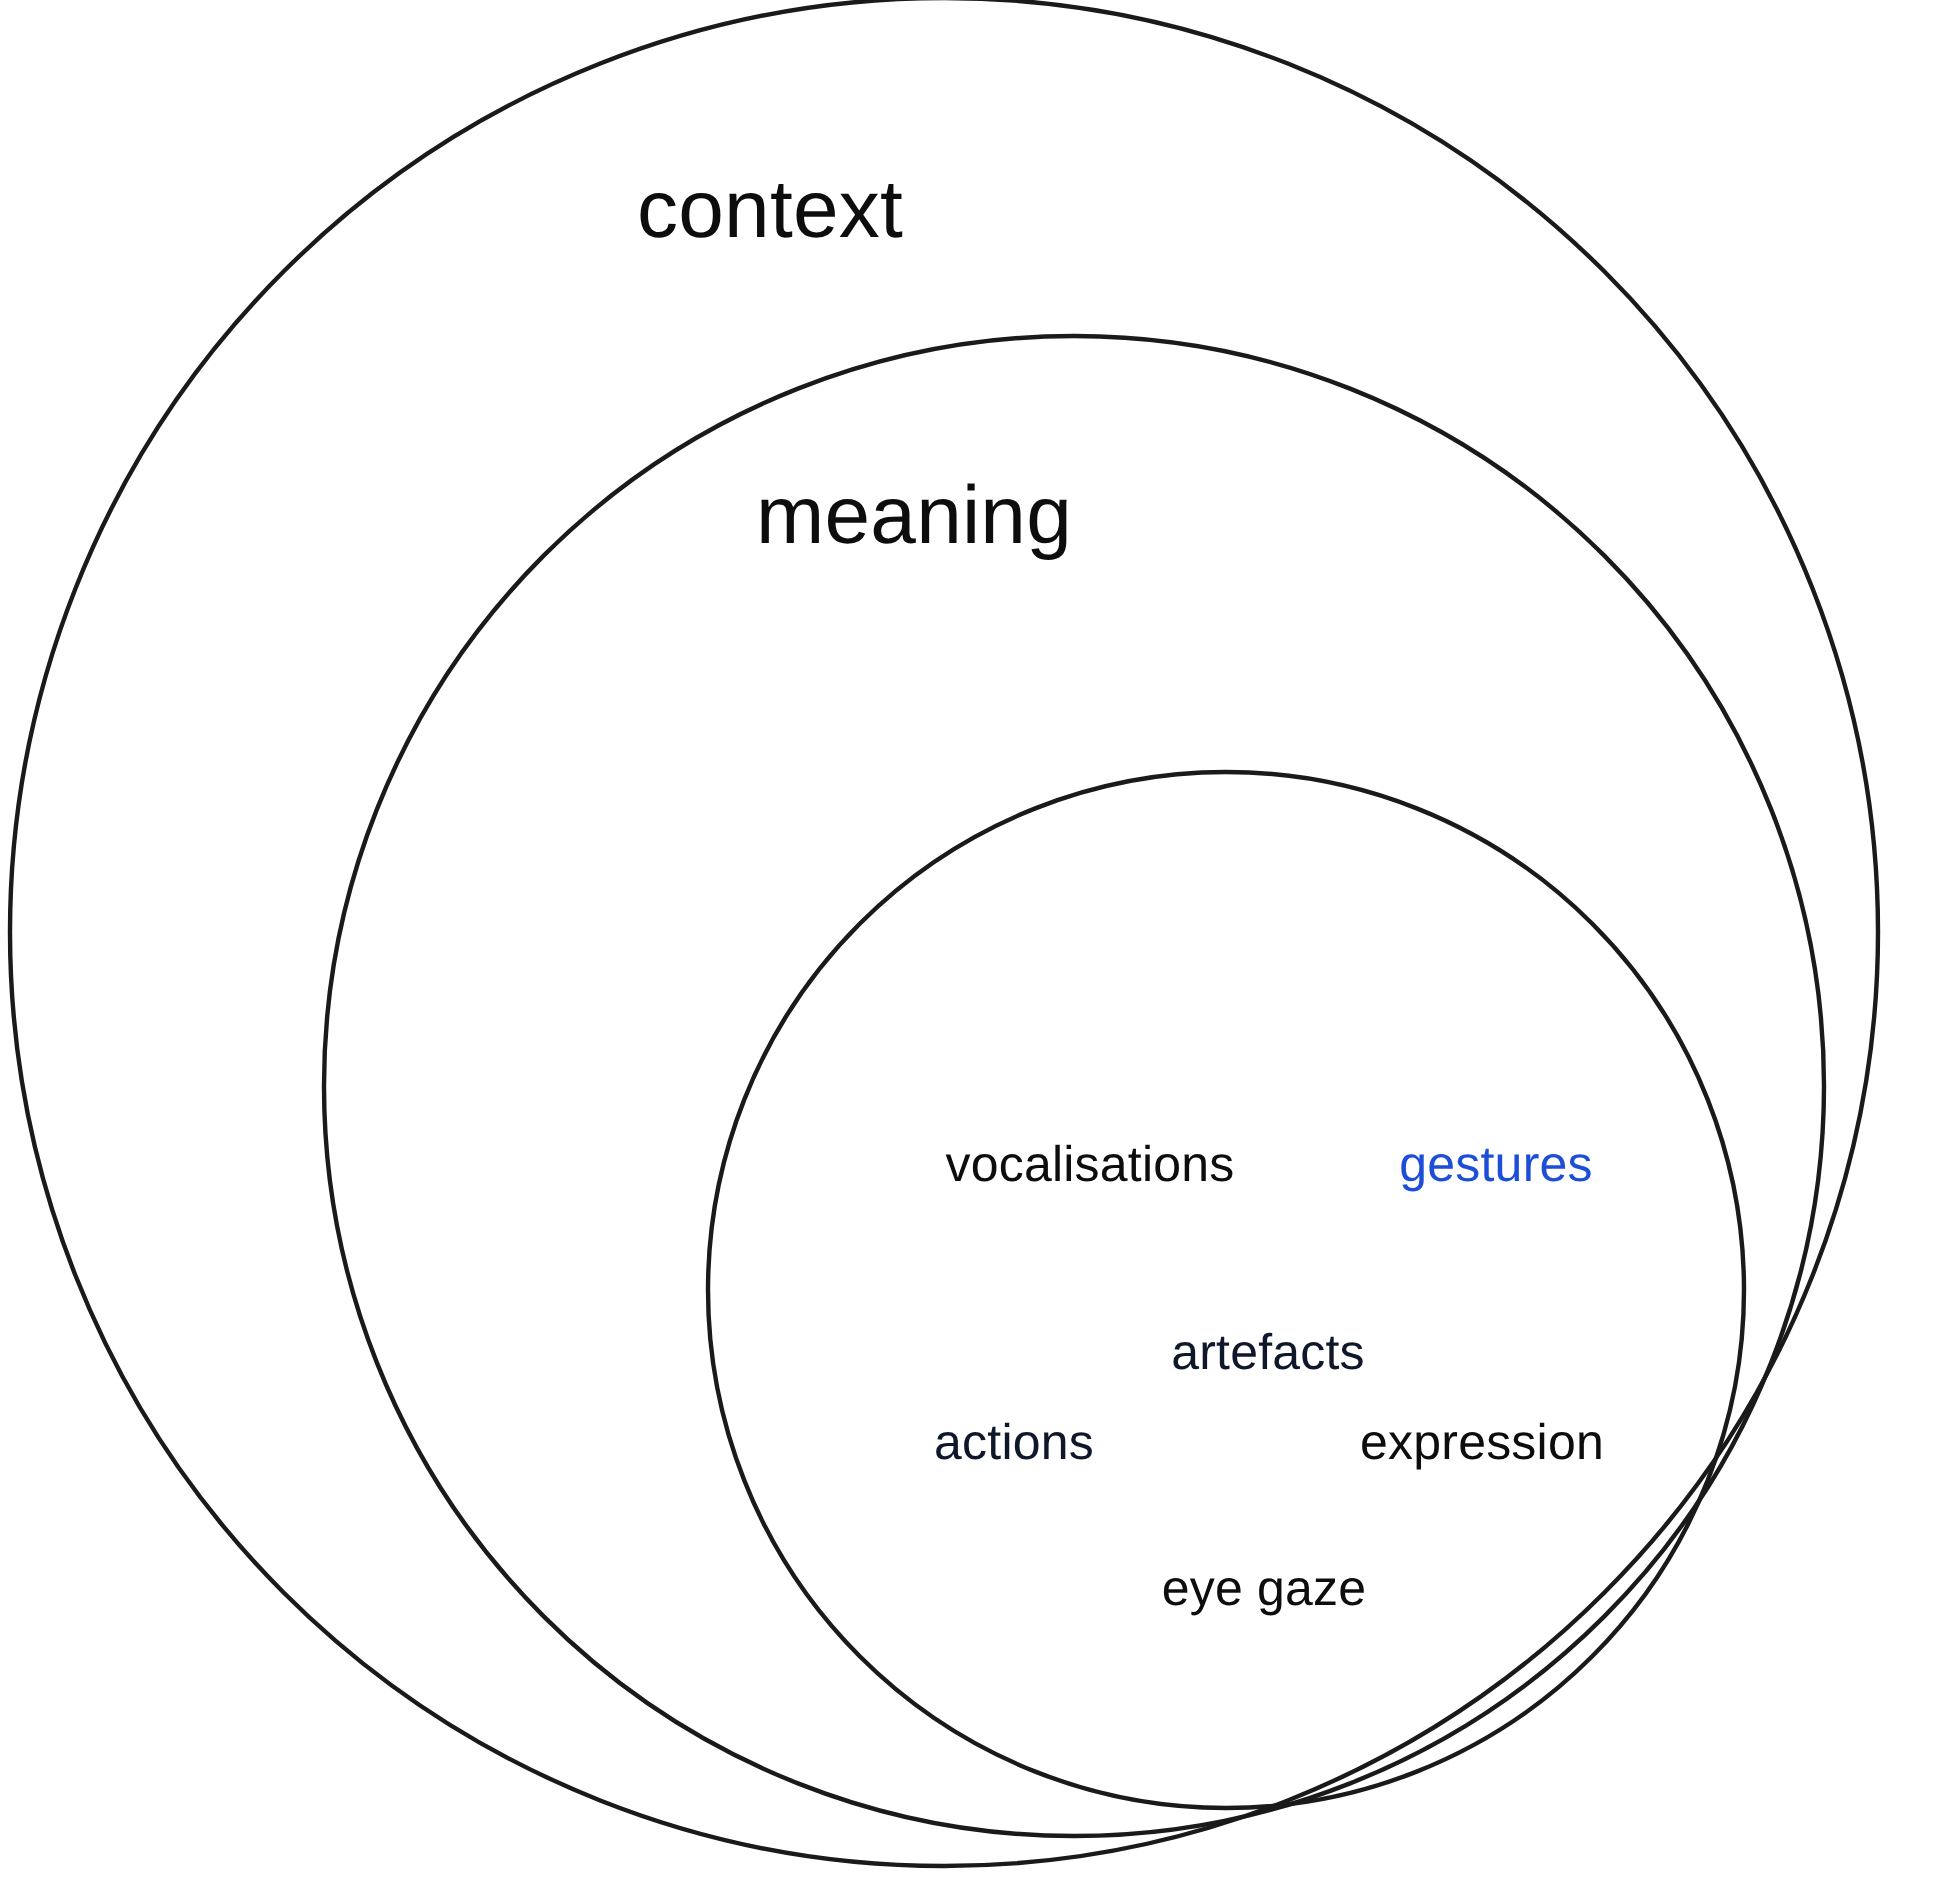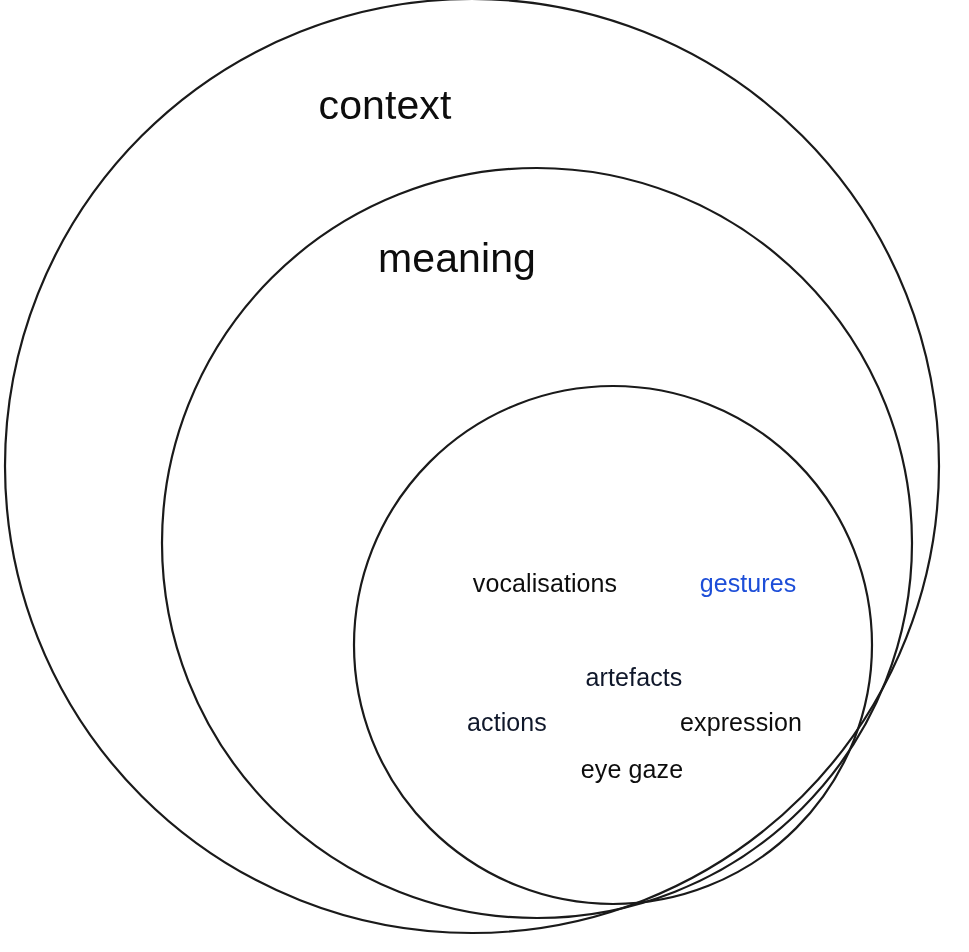--- a/index.html
+++ b/index.html
@@ -77,16 +77,16 @@
     <div class="lbl lbl-item" style="left: 545px; top: 583px; color: rgb(13, 13, 13);">vocalisations</div>
 
     <div class="lbl lbl-item" style="left: 748px; top: 583px; color: #1d4ed8;">gestures</div>
 
     <div class="lbl lbl-item" style="left: 634px; top: 677px; color: #0f172a;">artefacts</div>
 
     <div class="lbl lbl-item" style="left: 507px; top: 722px; color: #0f172a;">actions</div>
 
     <div class="lbl lbl-item" style="left: 741px; top: 722px; color: rgb(13, 13, 13);">expression</div>
 
-    <div class="lbl lbl-item" style="left: 632px; top: 769px; color: rgb(13, 13, 13); text-align: center;">eye gaze</div>
+    <div class="lbl lbl-item" style="left: 632px; top: 795px; color: rgb(13, 13, 13); text-align: center;">eye gaze</div>
 
   </div>
 </div>
 
 </body></html>

